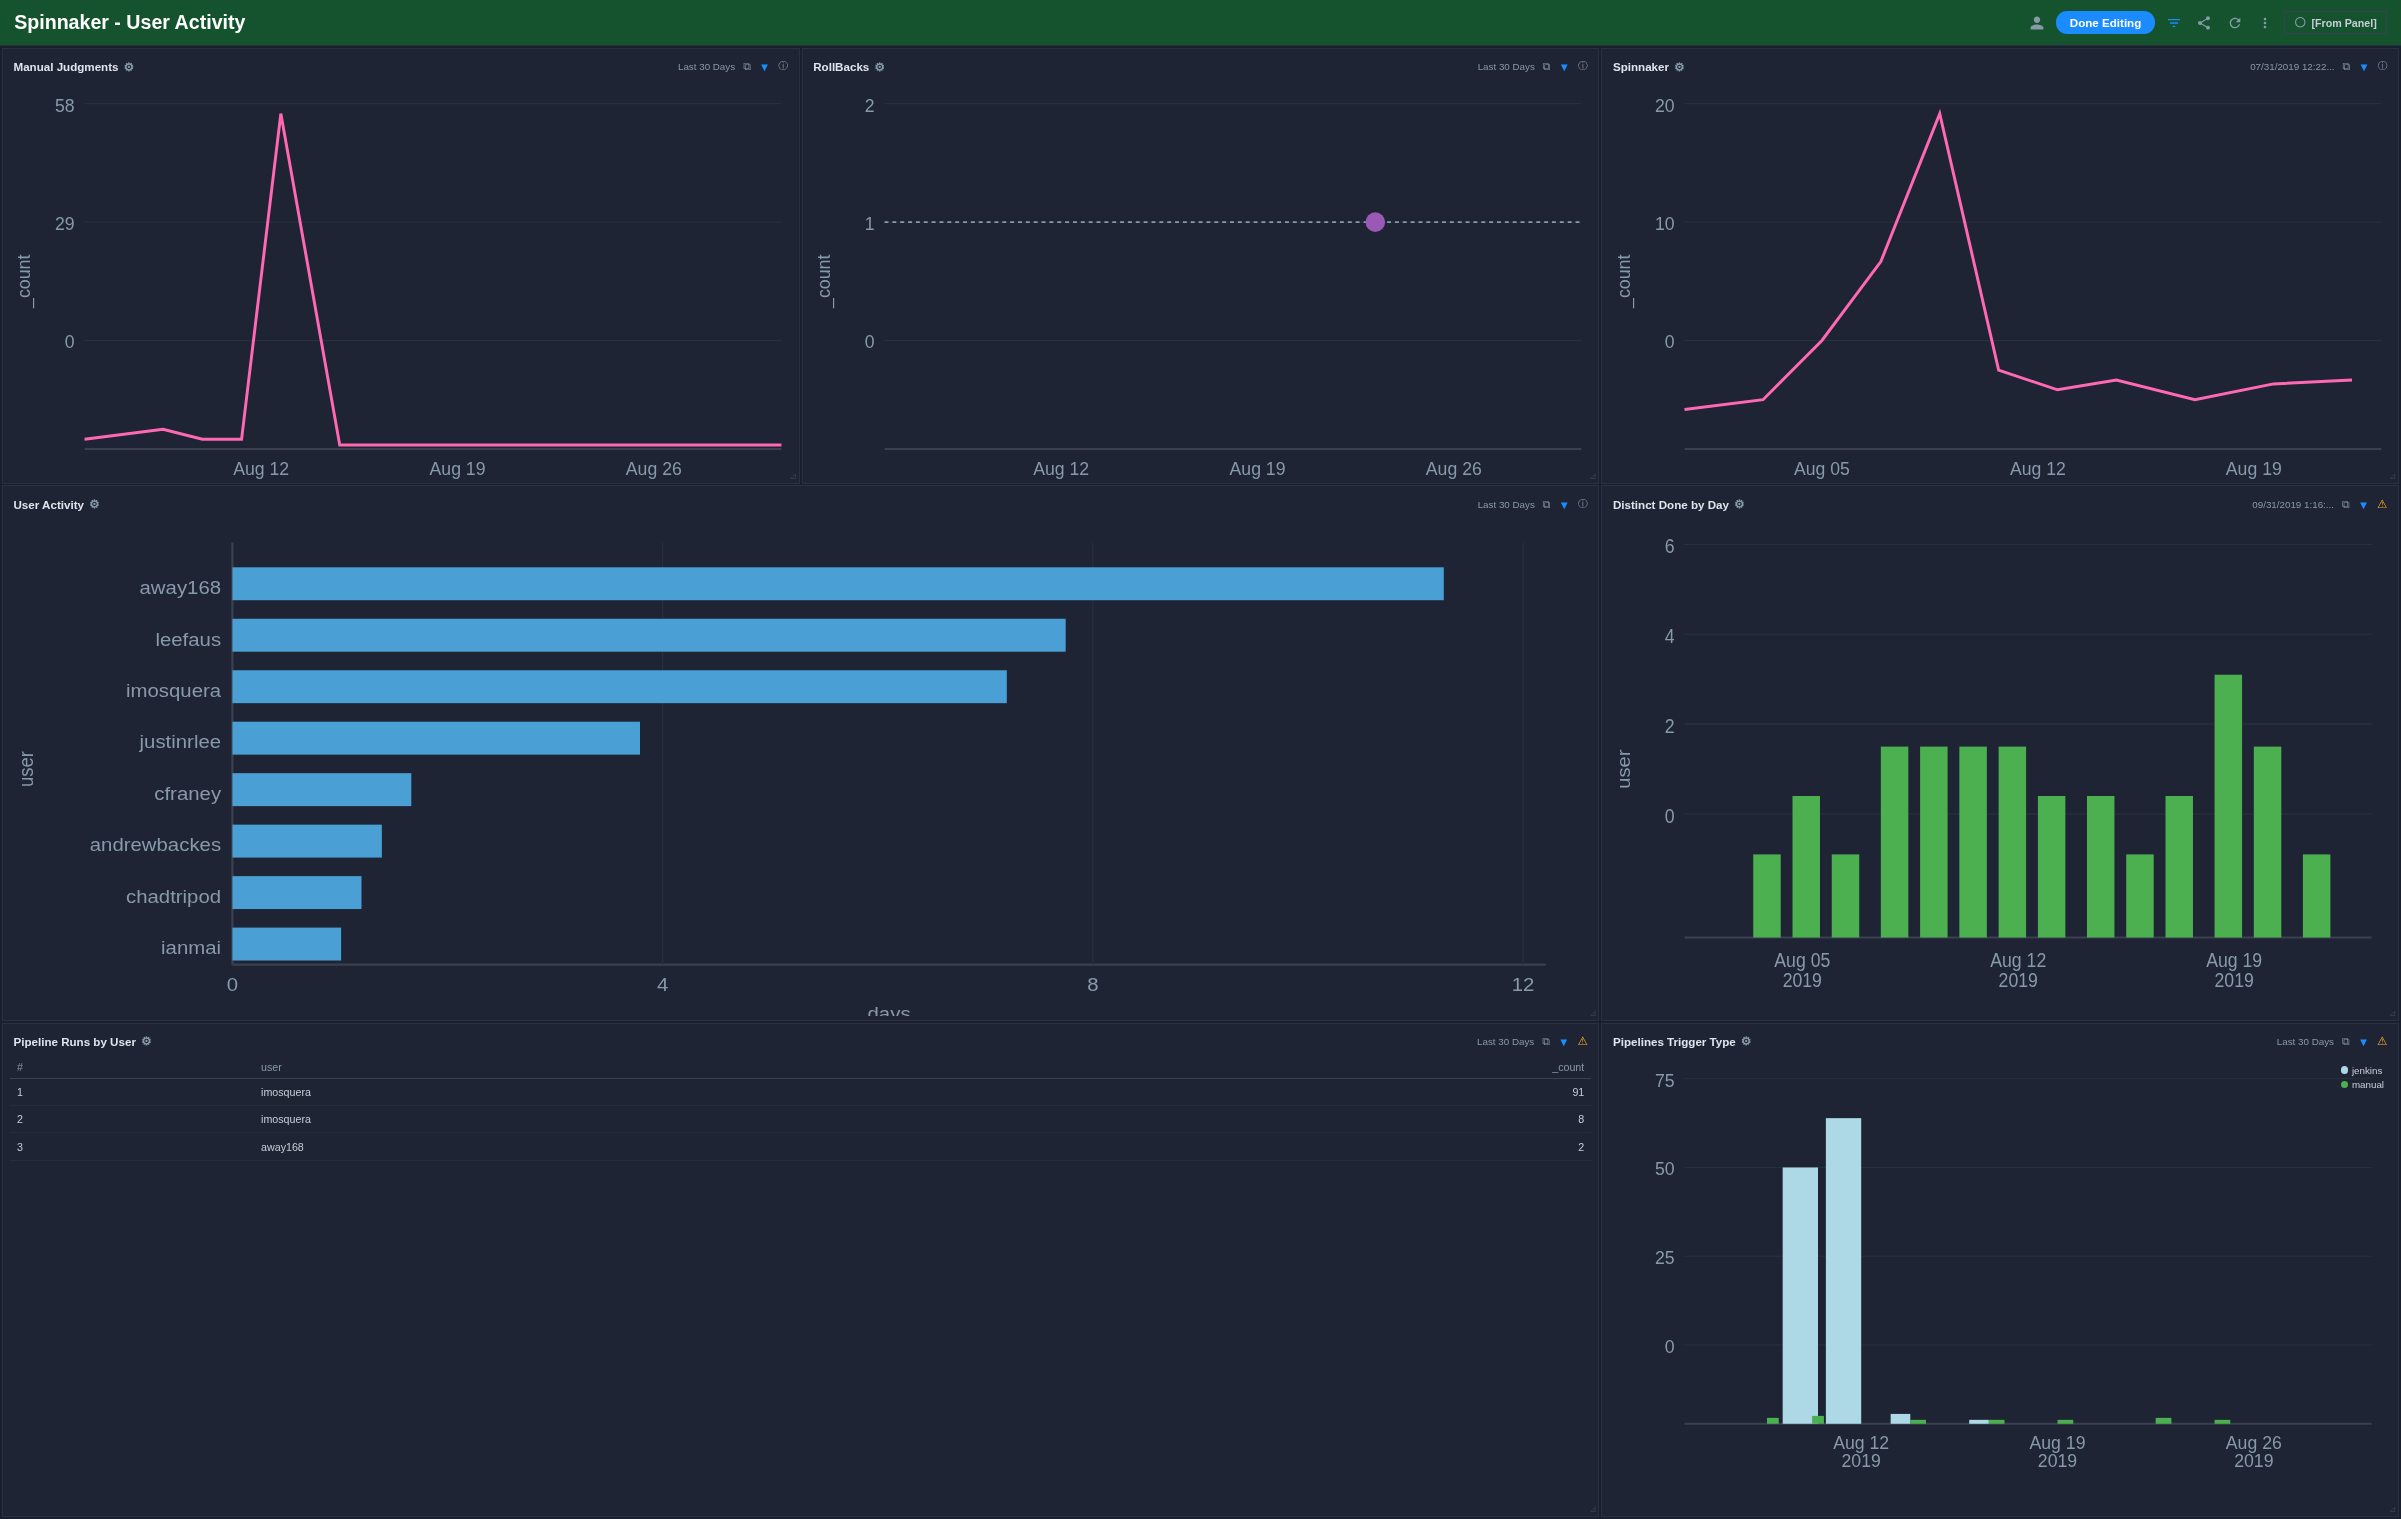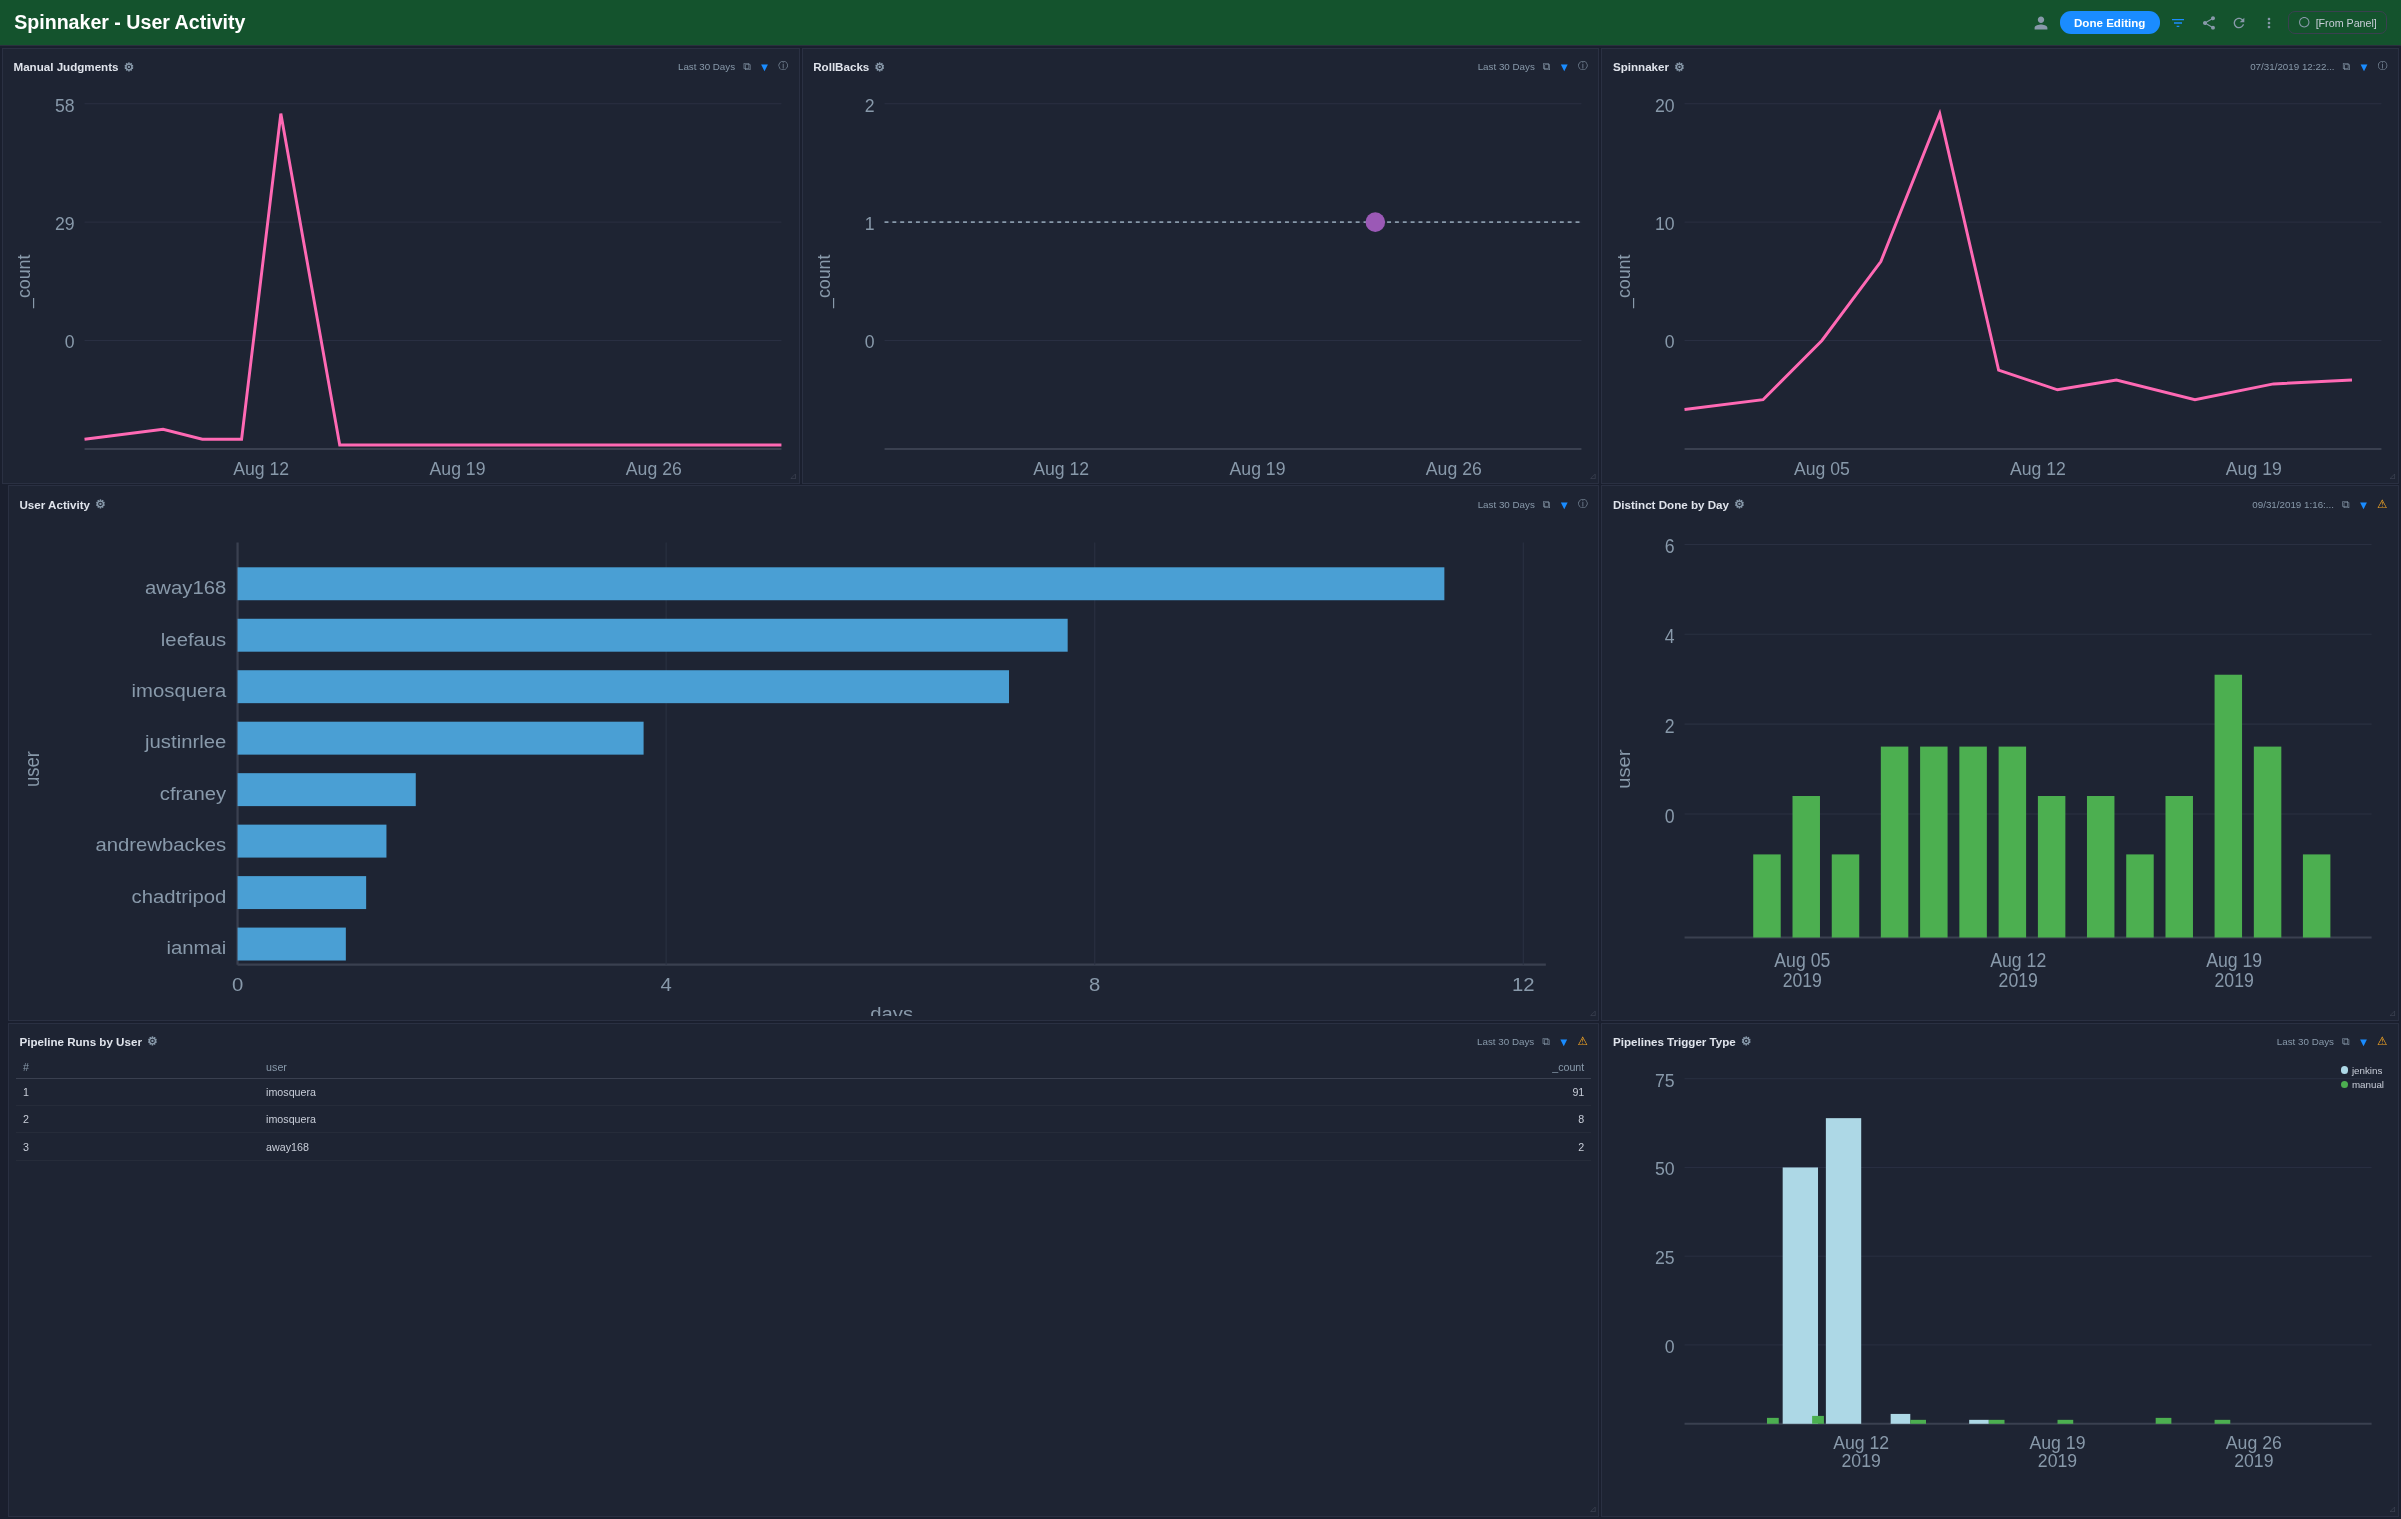--- a/index.html
+++ b/index.html
@@ -52,25 +52,26 @@
       display: flex;
       align-items: center;
     }
     .icon-btn svg { width: 16px; height: 16px; }
     .from-panel-btn {
       display: flex;
       align-items: center;
       gap: 5.3px;
       background: none;
       border: 0.9px solid #3a4050;
-      border-radius: 7px;
+      border-radius: 0;
       color: #c8cdd8;
       padding: 4.4px 9px;
       cursor: pointer;
       font-size: 10.7px;
+      font-weight: bold;
     }
 
     
     .dashboard {
       display: grid;
       grid-template-columns: 1fr 1fr 1fr;
       grid-template-rows: auto auto auto;
       gap: 1.8px;
       padding: 1.8px;
       height: calc(100vh - 46px);
@@ -80,21 +81,20 @@
     .panel {
       background: #1e2433;
       border: 0.9px solid #2a3042;
       display: flex;
       flex-direction: column;
       overflow: hidden;
       position: relative;
     }
     .panel-wide {
       grid-column: span 2;
-      margin-left: 6px;
     }
     .panel-header {
       display: flex;
       align-items: center;
       justify-content: space-between;
       padding: 7.1px 10.7px 3.6px;
       min-height: 32px;
     }
     .panel-title {
       font-size: 11.6px;

